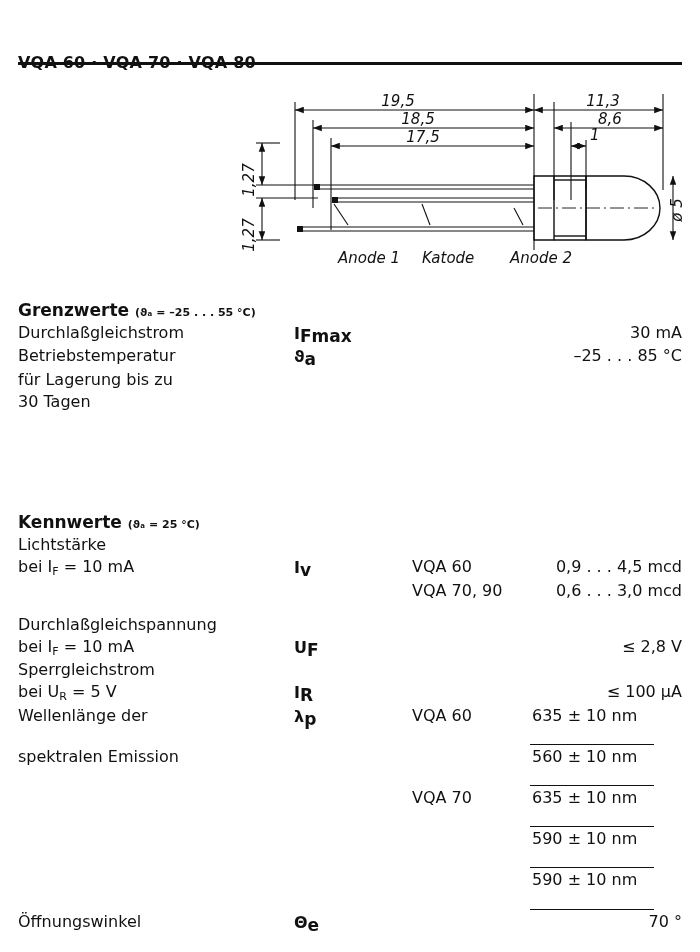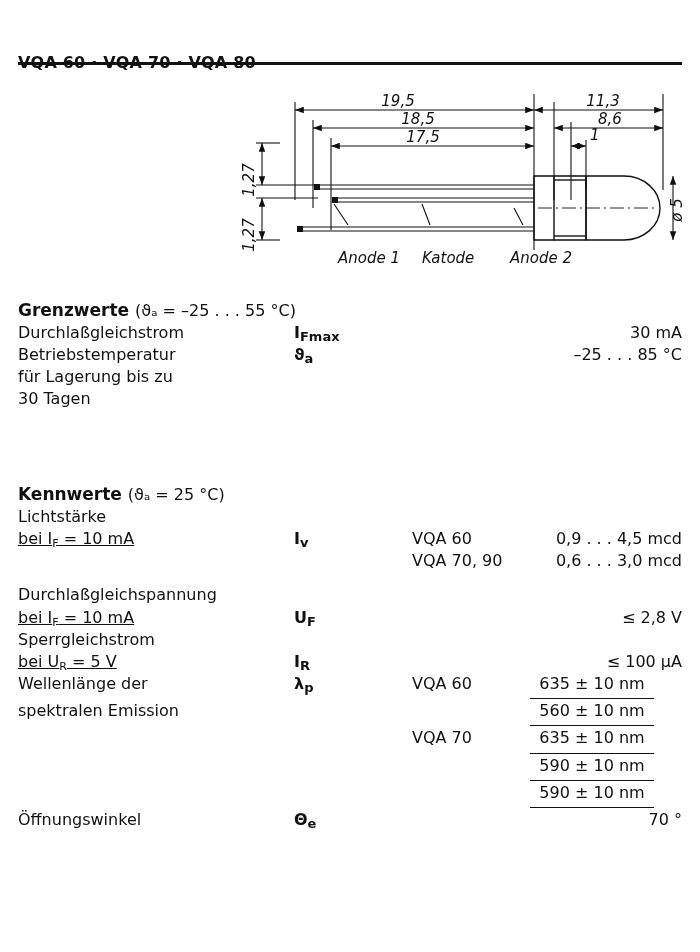--- a/index.html
+++ b/index.html
@@ -56,22 +56,22 @@
     left: 18px;
     width: 664px;
   }
   .sec-head {
     font-size: 17px;
     font-weight: bold;
     margin-bottom: 2px;
     white-space: nowrap;
   }
   .sec-head .cond {
-    font-weight: normal;
-    font-size: 16px;
+    font-weight: bold;
+    font-size: 11px;
   }
   table.spec {
     border-collapse: collapse;
     width: 664px;
     font-size: 16px;
   }
   table.spec td {
     padding: 1px 0 1px 0;
     vertical-align: top;
     line-height: 1.26;
@@ -80,28 +80,28 @@
   td.c-sym  { width: 118px; font-weight: bold; }
   td.c-type { width: 118px; }
   td.c-val  { text-align: right; white-space: nowrap; }
   td.c-val-l { text-align: left; white-space: nowrap; }
   sub {
     font-size: 11px;
     vertical-align: baseline;
     position: relative;
     bottom: -3px;
   }
-  .sym-sub { font-size: 13px; font-weight: bold; position: relative; bottom: -3px; }
-  .nowrap { white-space: nowrap; text-decoration: underline; }
+  .sym-sub { font-size: 17px; font-weight: bold; position: relative; bottom: -3px; }
+  .nowrap { white-space: nowrap; }
   .ul-val {
     border-bottom: 1.6px solid #111;
     display: inline-block;
-    padding: 0 2px 4px 2px;
+    padding: 0 2px 18px 2px;
     min-width: 120px;
-    text-align: center;
+    text-align: left;
   }
   .wl-cell { text-align: left; padding-left: 6px; }
   .spacer-row td { height: 10px; }
 </style>
 </head>
 <body>
 
 <div class="page">
 
   <div class="title">VQA 60 · VQA 70 · VQA 80</div>
@@ -231,21 +231,21 @@
         <tr>
           <td class="c-name">30 Tagen</td>
           <td class="c-sym"></td>
           <td class="c-type"></td>
           <td class="c-val"></td>
         </tr>
       </tbody>
     </table>
   </div>
 
-  <div class="section" style="top:484px;">
+  <div class="section" style="top:512px;">
     <div class="sec-head">
       <span>Kennwerte</span>
       <span class="cond">(ϑₐ = 25 °C)</span>
     </div>
     <table class="spec">
       <tbody>
 
         <tr>
           <td class="c-name">Lichtstärke</td>
           <td class="c-sym"></td>

